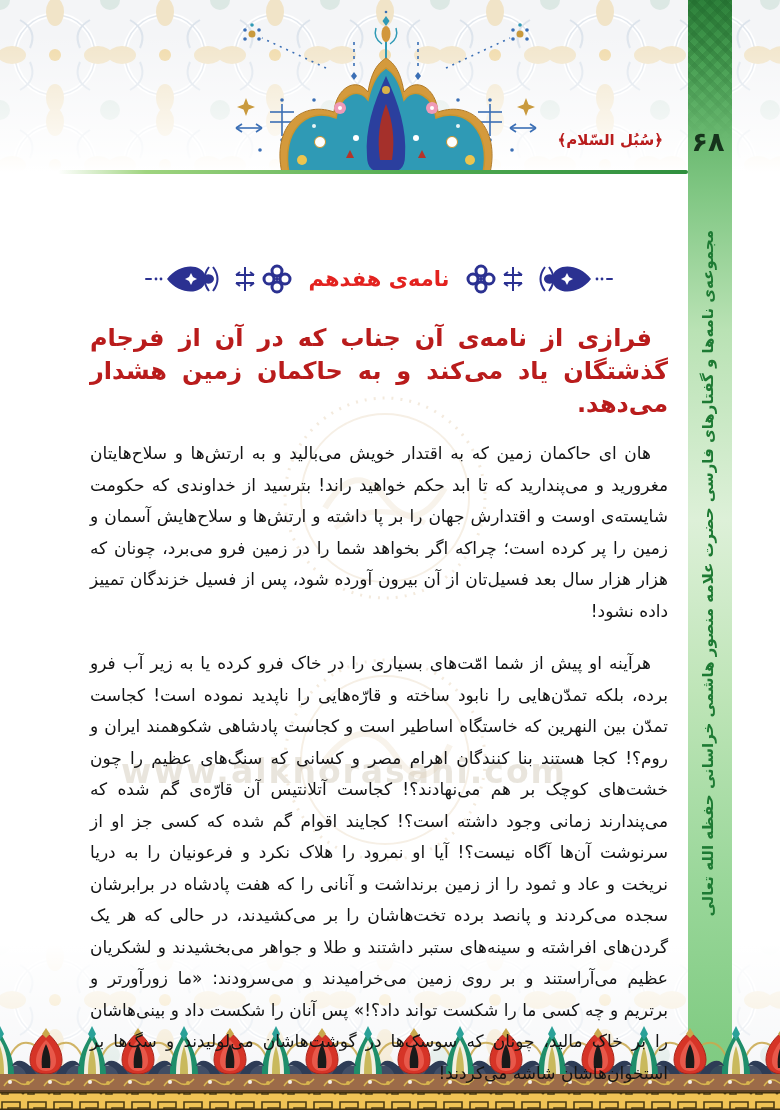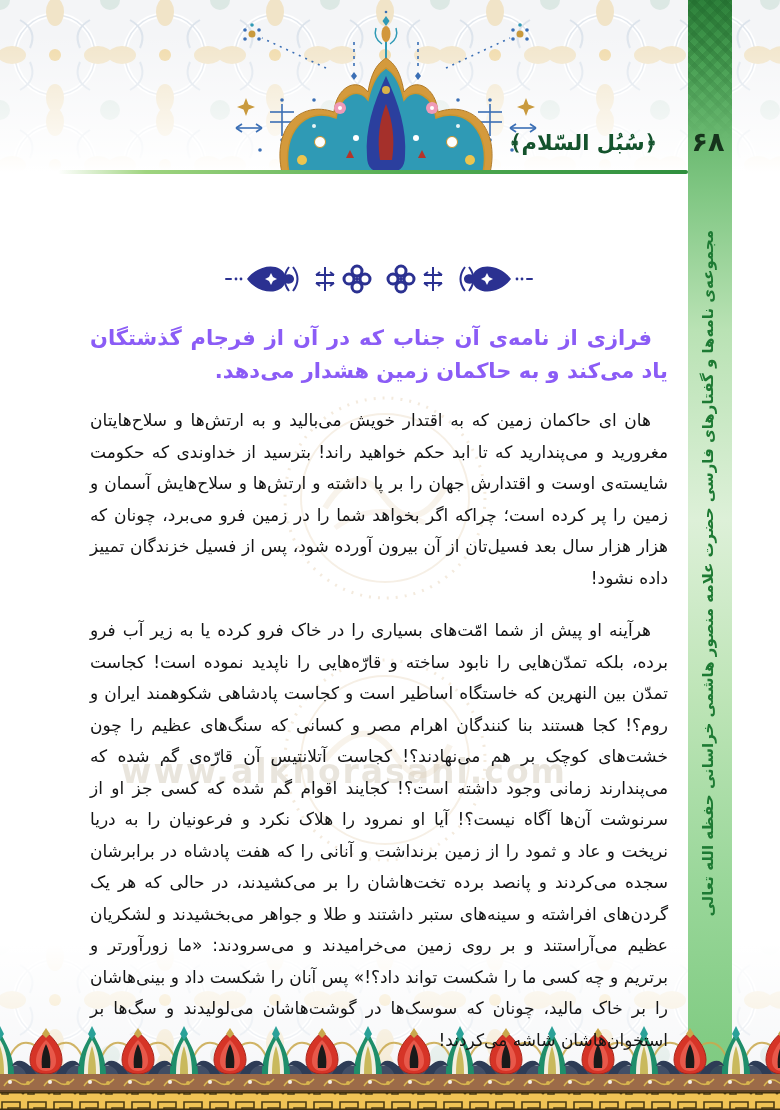--- a/index.html
+++ b/index.html
@@ -23,36 +23,36 @@
       #ddf0d8 520px,#bfe5b8 690px,#9ad79a 880px,#82cc84 1040px,#7cc97f 1110px);}
   .band-top-pattern{position:absolute;top:0;left:0;right:0;height:140px;opacity:.45;
     background:
       repeating-linear-gradient(45deg,rgba(16,74,26,.55) 0 5px,transparent 5px 11px),
       repeating-linear-gradient(-45deg,rgba(16,74,26,.4) 0 5px,transparent 5px 11px),
       linear-gradient(180deg,rgba(16,74,26,.25),rgba(16,74,26,0));
     -webkit-mask-image:linear-gradient(180deg,#000 35%,transparent 100%);
             mask-image:linear-gradient(180deg,#000 35%,transparent 100%);}
   .page-number{position:absolute;top:126px;left:688px;width:40px;z-index:4;
     text-align:center;font-size:27px;font-weight:bold;color:#16331c;}
-  .book-title{position:absolute;top:131px;right:123px;z-index:4;direction:rtl;
-    font-size:21px;font-weight:bold;color:#14532d;letter-spacing:.5px;}
+  .book-title{position:absolute;top:131px;right:117px;z-index:4;direction:rtl;
+    font-size:15px;font-weight:bold;color:#b91c1c;letter-spacing:.5px;}
   .sidebar-text{position:absolute;left:370px;top:559px;width:680px;height:22px;z-index:4;
     transform:rotate(-90deg);transform-origin:center;direction:rtl;white-space:nowrap;
     text-align:center;font-size:15px;font-weight:bold;color:#1d7a33;}
   
   .seal{position:absolute;z-index:3;opacity:.55;}
   .watermark-url{position:absolute;top:752px;left:0;width:688px;z-index:3;
     text-align:center;font-size:33px;font-weight:bold;letter-spacing:2px;
     color:rgba(196,186,165,.38);}
   
   .content{position:absolute;top:256px;right:112px;left:90px;z-index:4;direction:rtl;color:#141414;}
   .heading-row{direction:ltr;display:flex;align-items:center;justify-content:center;
     gap:12px;margin:0 0 20px 0;height:46px;}
   .heading{color:#e3221f;font-size:21px;font-weight:bold;white-space:nowrap;padding:0 4px;}
-  .subtitle{margin:0 0 17px 0;color:#8b5cf6;font-size:21px;font-weight:bold;
+  .subtitle{margin:0 0 17px 0;color:#b91c1c;font-size:24px;font-weight:bold;
     line-height:33px;text-align:justify;text-indent:16px;}
   .body-para{margin:0 0 21px 0;font-size:17px;line-height:31.5px;
     text-align:justify;text-indent:17px;}
   
   .bottom-pattern{position:absolute;bottom:0;left:0;width:780px;height:165px;z-index:1;}
   .bottom-pattern .fade{position:absolute;top:0;left:0;width:100%;height:100%;
     background:linear-gradient(180deg,#ffffff 0%,rgba(255,255,255,.55) 45%,rgba(255,255,255,0) 100%);}
   .bottom-border{position:absolute;bottom:0;left:0;z-index:3;}
   .orn{flex:0 0 auto;}
 </style>
@@ -232,20 +232,21 @@
             <path d="M84,8 Q93,20 84,32"></path>
         </g>
         <path d="M126,20 C114,4 92,4 88,16 C76,12 76,28 88,24 C92,36 114,36 126,20 Z" fill="#2b3191"></path>
         <path d="M102,14 l2,4 4,2 -4,2 -2,4 -2,-4 -4,-2 4,-2 Z" fill="#ffffff"></path>
         <g fill="#2b3191">
           <circle cx="132" cy="20" r="1.4"></circle>
             <circle cx="137" cy="20" r="1.4"></circle>
           <rect x="141" y="19" width="7" height="2" rx="1"></rect>
         </g>
       </svg>
+      <span class="heading">نامه‌ی هفدهم</span>
       <svg class="orn" width="150" height="40" viewBox="0 0 150 40">
         <g stroke="#2b3191" fill="none" stroke-width="3">
           <circle cx="16" cy="12" r="5"></circle>
             <circle cx="16" cy="28" r="5"></circle>
           <circle cx="8" cy="20" r="5"></circle>
             <circle cx="24" cy="20" r="5"></circle>
         </g>
         <circle cx="16" cy="20" r="2" fill="#2b3191"></circle>
         <g stroke="#2b3191" stroke-width="2" fill="none">
           <line x1="48" y1="8" x2="48" y2="32"></line>

